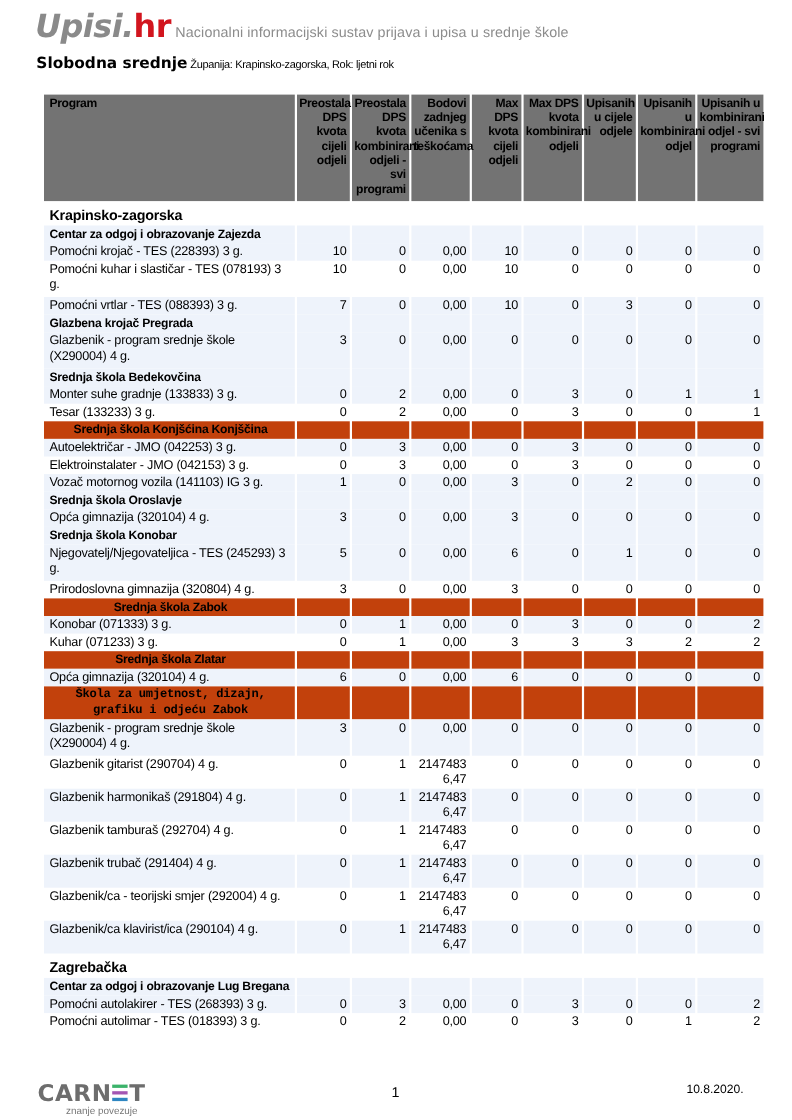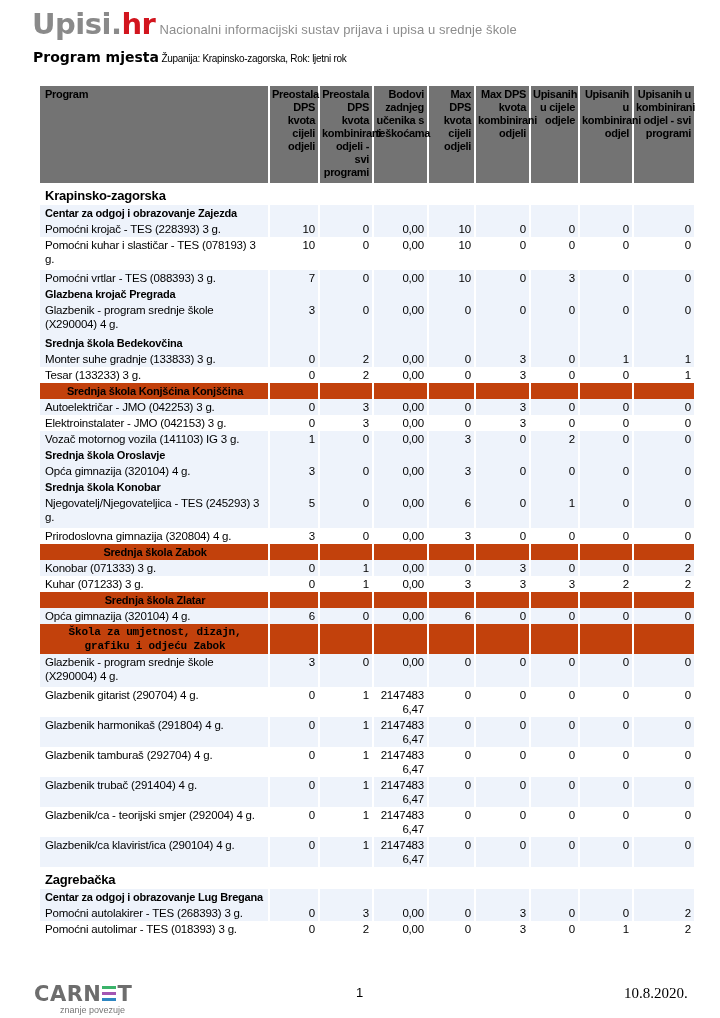--- a/index.html
+++ b/index.html
@@ -1,20 +1,20 @@
 <!DOCTYPE html>
 <html><head>
 <meta charset="utf-8">
 <style>
   html, body { margin:0; padding:0; background:#ffffff; }
   body { width:720px; height:1018px; position:relative; overflow:hidden;
          font-family:"Liberation Sans", sans-serif; color:#000; }
   .header { position:absolute; left:32px; top:8px; }
   .logo { font-family:"DejaVu Sans", sans-serif; font-size:29px; font-weight:bold; letter-spacing:-0.5px; line-height:32px; }
-  .logo .grey { color:#8a8a8a; }
+  .logo .grey { color:#8a8a8a;font-style:italic; }
   .logo .red { color:#d2151e; }
   .tagline { font-size:13px; color:#8c8c8c; margin-left:4px; letter-spacing:0.1px; }
   .title { position:absolute; left:33px; top:49px; font-size:14px; }
   .title b { font-family:"DejaVu Sans", sans-serif; font-size:14px; }
   .title .sub { font-size:10px; letter-spacing:-0.3px; }
 
   table { position:absolute; left:40px; top:86px; border-collapse:separate; border-spacing:2px 0; width:640px; table-layout:fixed; margin-left:-2px; }
   th { background:#737373; font-size:11px; font-weight:bold; vertical-align:top; text-align:right; padding:2px 3px 2px 2px; line-height:13px; letter-spacing:-0.3px; height:93px; }
   th.prog { text-align:left; padding-left:5px; }
   td { font-size:11.5px; line-height:14px; padding:1px 3px 1px 2px; text-align:right; vertical-align:top; letter-spacing:-0.2px; }
@@ -26,29 +26,29 @@
   tr.tall td { height:31px; }
   tr.hh td { height:28px; }
   tr.school.tall2 td { height:28px;font-family:Liberation Mono, monospace; }
 
   .footer { position:absolute; top:983px; left:0; width:720px; }
   .carnet { position:absolute; left:34px; top:0; font-family:"DejaVu Sans", sans-serif; font-weight:bold; font-size:21px; color:#6d6d6d; letter-spacing:0.5px; line-height:22px; }
   .carnet .e { display:inline-block; width:14px; height:16px; position:relative; vertical-align:-1px; margin:0 1px; }
   .carnet .e i { position:absolute; left:0; width:14px; height:3px; }
   .carnet-sub { position:absolute; left:60px; top:22px; font-size:9px; color:#777; }
   .page-num { position:absolute; left:356px; top:2px; font-size:13px; }
-  .date { position:absolute; left:624px; top:2px; font-size:15px;font-family:Liberation Serif, serif; }
+  .date { position:absolute; left:624px; top:2px; font-size:11px; }
 </style>
 </head>
 <body>
 
 <div class="header">
   <span class="logo"><span class="grey">Upisi.</span><span class="red">hr</span></span><span class="tagline">Nacionalni informacijski sustav prijava i upisa u srednje škole</span>
 </div>
-<div class="title"><b>Program mjesta</b><span class="sub"> Županija: Krapinsko-zagorska, Rok: ljetni rok</span></div>
+<div class="title"><b>Slobodna srednje</b><span class="sub"> Županija: Krapinsko-zagorska, Rok: ljetni rok</span></div>
 
 <table>
   <colgroup>
     <col style="width:228px">
       <col style="width:48px">
       <col style="width:52px">
       <col style="width:53px">
       <col style="width:45px">
       <col style="width:53px">
       <col style="width:47px">

